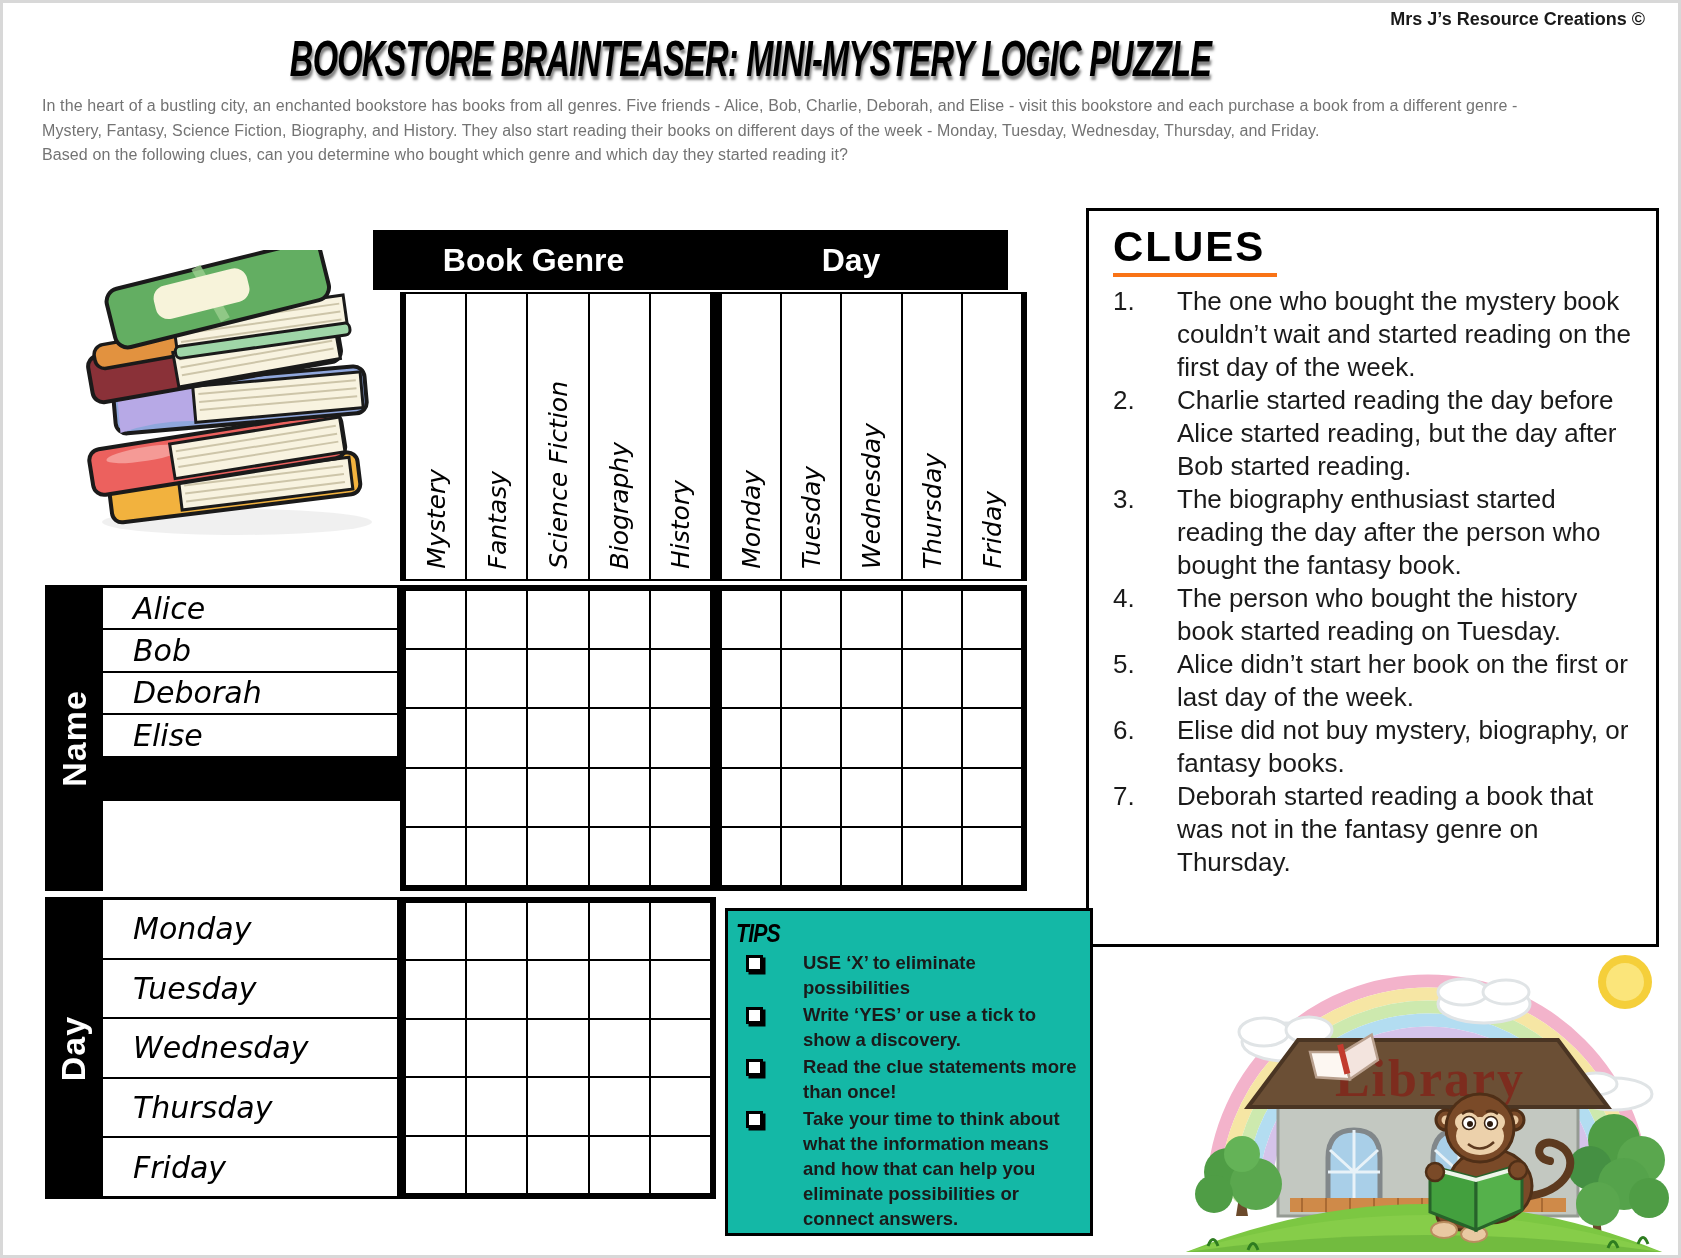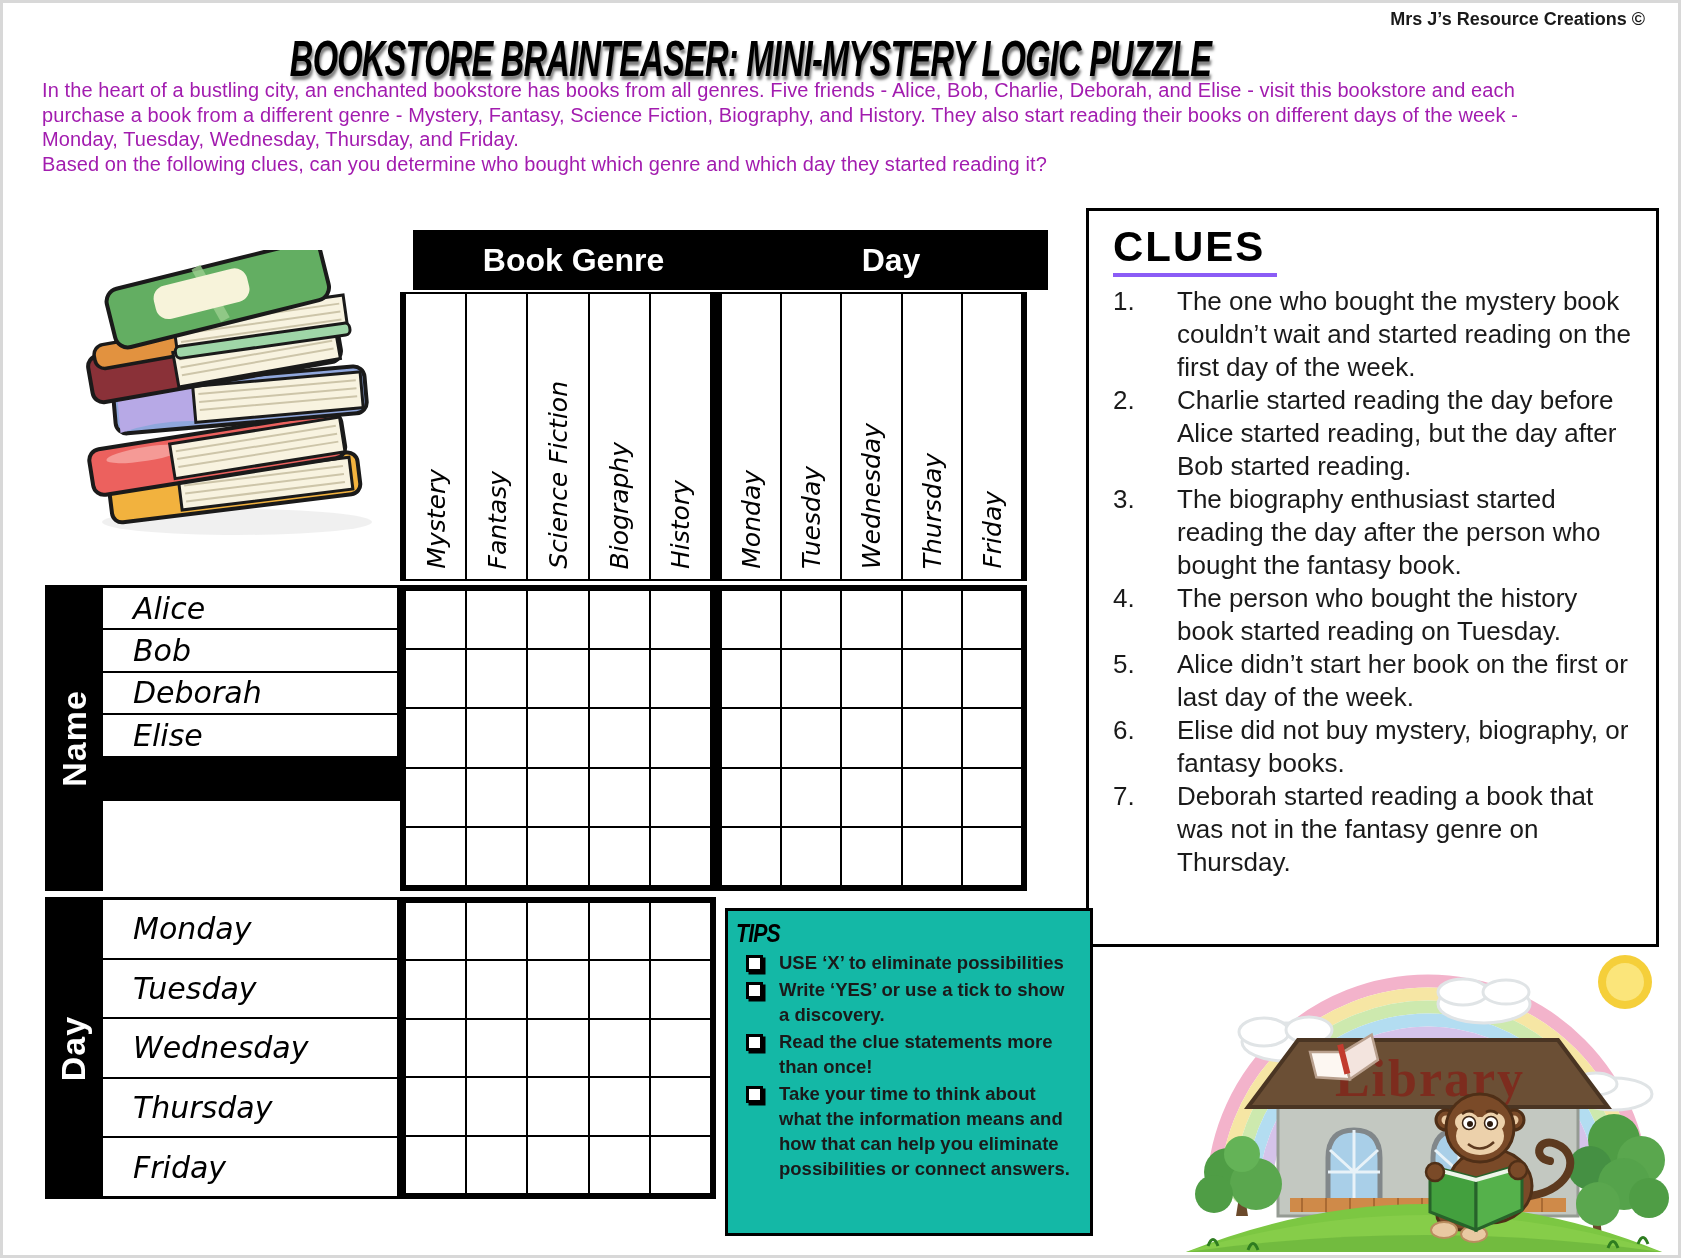--- a/index.html
+++ b/index.html
@@ -5,24 +5,24 @@
   html,body{margin:0;padding:0;background:#888;}
   #page{position:relative;width:1681px;height:1258px;background:#fff;overflow:hidden;
         font-family:"Liberation Sans",sans-serif;color:#111;
         box-shadow:inset 0 0 0 3px #d8d8d8;}
   
   .credit{position:absolute;top:9px;right:36px;font-size:18px;font-weight:bold;color:#1a1a1a;}
   .title-wrap{position:absolute;left:0;right:180px;top:34px;text-align:center;}
   .title{display:inline-block;font-weight:bold;font-style:italic;font-size:44px;letter-spacing:-1px;
          transform:scale(.74,1.14);transform-origin:center;white-space:nowrap;color:#000;
          text-shadow:2px 3px 3px rgba(0,0,0,.5);}
-  .intro{position:absolute;left:42px;top:78px;width:1495px;font-size:20px;line-height:24.5px;
-         color:#a21caf;letter-spacing:.1px;}
+  .intro{position:absolute;left:42px;top:94px;width:1495px;font-size:16px;line-height:24.5px;
+         color:#737373;letter-spacing:.1px;}
   
-  .hdr-bar{position:absolute;left:413px;top:230px;width:635px;height:60px;background:#000;display:flex;}
+  .hdr-bar{position:absolute;left:373px;top:230px;width:635px;height:60px;background:#000;display:flex;}
   .hdr-seg{color:#fff;font-weight:bold;font-size:32px;display:flex;align-items:center;justify-content:center;}
   .seg-genre{width:321px;}
   .seg-day{flex:1;}
   .vcols{position:absolute;top:292px;height:289px;display:grid;grid-template-columns:repeat(5,1fr);
          gap:2px;background:#000;border:2px solid #000;border-left-width:6px;border-right-width:6px;box-sizing:border-box;}
   .vcell{background:#fff;position:relative;}
   .vtext{position:absolute;bottom:10px;left:50%;transform:translateX(-50%) rotate(180deg);
          writing-mode:vertical-rl;font-style:italic;font-size:25px;white-space:nowrap;
          font-family:"DejaVu Sans",sans-serif;color:#000;}
   .side{position:absolute;left:45px;width:58px;background:#000;display:flex;align-items:center;justify-content:center;overflow:hidden;}
@@ -31,33 +31,33 @@
            gap:2px;background:#000;border:3px solid #000;border-left:0;box-sizing:border-box;}
   .rcell{background:#fff;display:flex;align-items:center;padding-left:30px;
          font-style:italic;font-size:30px;font-family:"DejaVu Sans",sans-serif;color:#000;}
   .cellgrid{position:absolute;display:grid;grid-template-columns:repeat(5,1fr);grid-template-rows:repeat(5,1fr);
             gap:2px;background:#000;border:6px solid #000;box-sizing:border-box;}
   .cellgrid .cell{background:#fff;}
   
   .clues{position:absolute;left:1086px;top:208px;width:573px;height:739px;border:3px solid #000;
          box-sizing:border-box;padding:12px 20px 0 24px;background:#fff;}
   .clues-title{display:inline-block;font-size:42px;font-weight:bold;letter-spacing:2px;color:#000;
-               border-bottom:4px solid #8b5cf6;padding:0 12px 2px 0;margin-bottom:8px;}
+               border-bottom:4px solid #f97316;padding:0 12px 2px 0;margin-bottom:8px;}
   .clue{display:flex;font-size:26px;line-height:33px;color:#1a1a1a;}
   .cnum{flex:none;width:64px;}
   .ctext{flex:1;}
   
   .tips{position:absolute;left:725px;top:908px;width:368px;height:328px;border:3px solid #000;
         box-sizing:border-box;padding:8px 12px 0 8px;background:#14b8a6;}
   .tips-title{font-weight:bold;font-style:italic;font-size:25px;letter-spacing:-1px;color:#000;
               transform:scaleX(.85);transform-origin:left;margin-bottom:2px;}
   .tip{display:flex;font-size:18.5px;line-height:25px;font-weight:bold;color:#1a1a1a;margin-top:2px;}
   .tick-box{flex:none;width:11px;height:11px;border:3px solid #000;box-shadow:2.5px 2.5px 0 #000;
             margin:5px 0 0 10px;background:#fff;}
-  .ttext{margin-left:16px;}
+  .ttext{margin-left:40px;}
   
   .books{position:absolute;left:52px;top:250px;width:345px;height:300px;}
   .library{position:absolute;left:1178px;top:944px;width:492px;height:308px;}
   .lib-sign{font-family:"Liberation Serif",serif;font-weight:bold;font-size:52px;fill:#7d2c1e;letter-spacing:2px;}
 </style>
 </head>
 <body>
 
 <div id="page">
 

